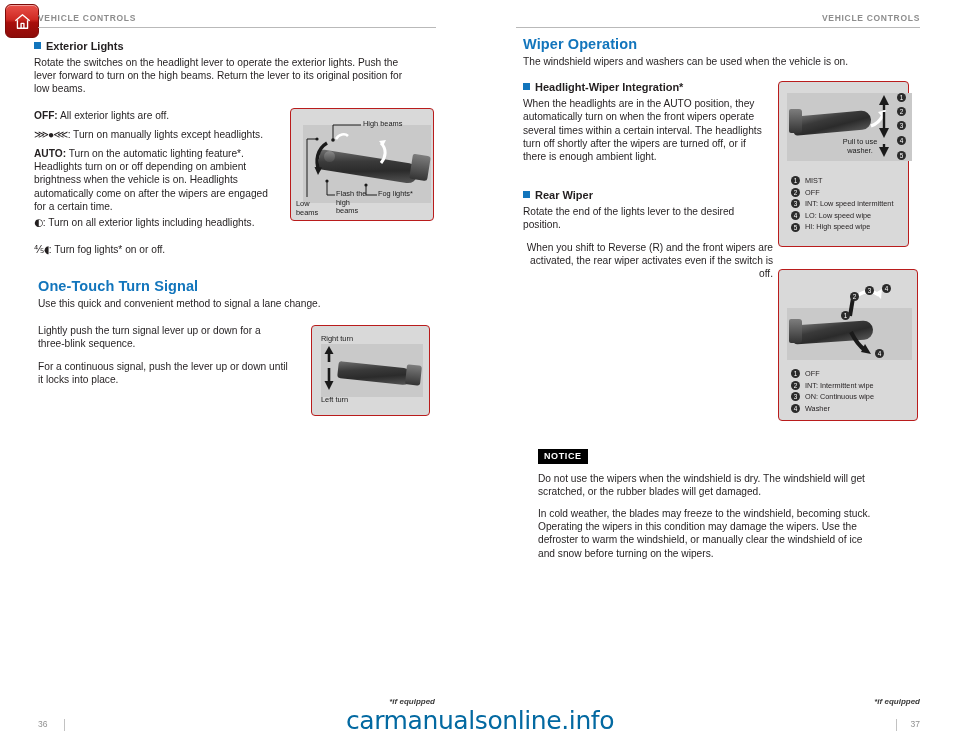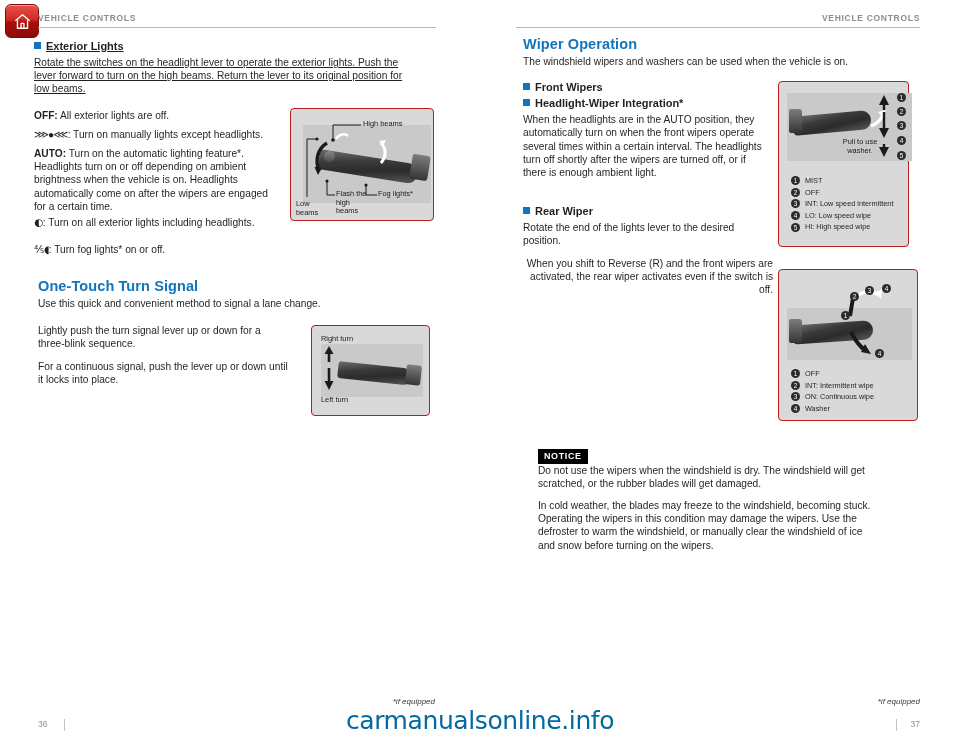--- a/index.html
+++ b/index.html
@@ -177,21 +177,21 @@
     font-size: 9px;
     letter-spacing: .6px;
     padding: 2px 6px 2.5px 6px;
   }
 
   
   .ifeq {
     position: absolute;
     bottom: 32px;
     font-style: italic;
-    font-weight: normal;
+    font-weight: bold;
     font-size: 8px;
     color: #3a3a3a;
   }
   .ifeq-left  { right: 45px; }
   .ifeq-right { right: 40px; }
   .folio {
     position: absolute;
     bottom: 9px;
     font-size: 8.5px;
     color: #909090;
@@ -233,21 +233,21 @@
           <path d="M3 11 L12 3.5 L21 11"></path>
           <path d="M5.6 10.3 V20.5 H18.4 V10.3"></path>
           <path d="M10.2 20.5 V14.4 H13.8 V20.5"></path>
         </svg>
       </span>
     </div>
 
     <div class="runhead runhead-left">VEHICLE CONTROLS</div>
     <div class="rule rule-left"></div>
 
-    <div style="position:absolute; left:34px; top:40px; width:410px;text-decoration:underline;">
+    <div style="position:absolute; left:34px; top:40px; width:410px;">
       <div class="sub-head">
         <span class="bullet-sq"></span>
         <span>Exterior Lights</span>
       </div>
       <p class="body indent" style="width:385px;">Rotate the switches on the headlight lever to operate the exterior lights. Push the lever forward to turn on the high beams. Return the lever to its original position for low beams.</p>
     </div>
 
     <p class="body indent" style="position:absolute; left:34px; top:109px; width:250px; margin:0;">
       <b class="lbl">OFF:</b><span> All exterior lights are off.</span>
     </p>
@@ -336,24 +336,20 @@
 
   <div class="page page-right">
 
     <div class="runhead runhead-right">VEHICLE CONTROLS</div>
     <div class="rule rule-right"></div>
 
     <div style="position:absolute; left:43px; top:36px; width:300px;">
       <h2 class="blue-head">Wiper Operation</h2>
       <p class="body" style="width:360px; margin-bottom:13px;">The windshield wipers and washers can be used when the vehicle is on.</p>
 
-      <div class="sub-head">
-        <span class="bullet-sq"></span>
-        <span>Front Wipers</span>
-      </div>
 
       <div class="sub-head">
         <span class="bullet-sq"></span>
         <span>Headlight-Wiper Integration*</span>
       </div>
       <p class="body indent" style="width:240px; margin-bottom:26px;">When the headlights are in the AUTO position, they automatically turn on when the front wipers operate several times within a certain interval. The headlights turn off shortly after the wipers are turned off, or if there is enough ambient light.</p>
 
       <div class="sub-head">
         <span class="bullet-sq"></span>
         <span>Rear Wiper</span>
@@ -445,21 +441,21 @@
         </div>
         <div class="legend-row">
           <span class="legend-num">4</span>
           <span>Washer</span>
         </div>
       </div>
     </div>
 
     <div style="position:absolute; left:58px; top:445px; width:345px;">
       <div class="notice-tag">NOTICE</div>
-      <p class="body" style="width:340px;">Do not use the wipers when the windshield is dry. The windshield will get scratched, or the rubber blades will get damaged.</p>
+      <p class="body" style="margin-top:8px; width:340px;">Do not use the wipers when the windshield is dry. The windshield will get scratched, or the rubber blades will get damaged.</p>
       <p class="body" style="width:340px;">In cold weather, the blades may freeze to the windshield, becoming stuck. Operating the wipers in this condition may damage the wipers. Use the defroster to warm the windshield, or manually clear the windshield of ice and snow before turning on the wipers.</p>
     </div>
 
     <div class="ifeq ifeq-right">*if equipped</div>
     <div class="folio folio-right">37</div>
     <div class="folio-bar bar-right"></div>
   </div>
 </div>
 
 <div class="watermark">carmanualsonline.info</div>

